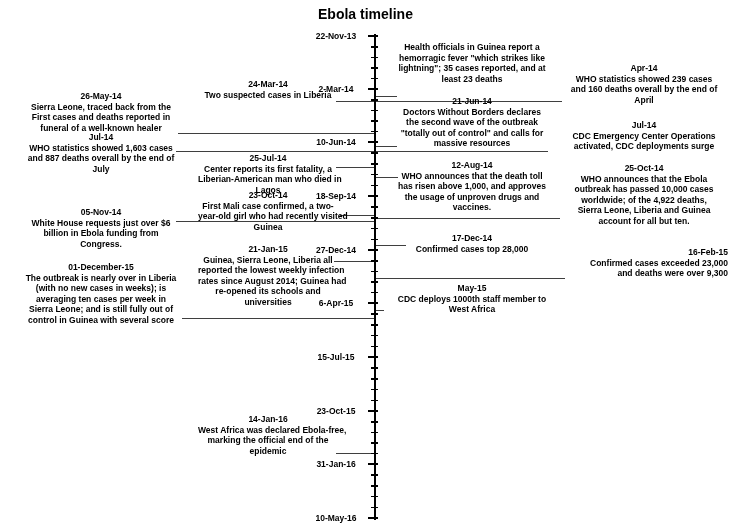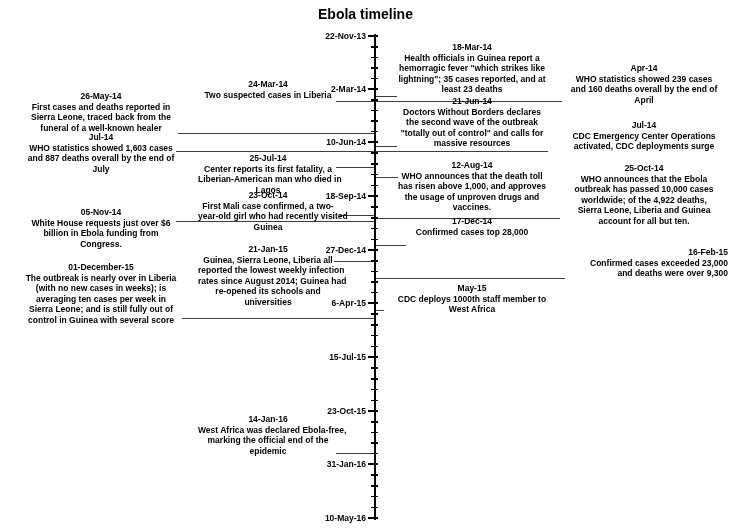--- a/index.html
+++ b/index.html
@@ -4,21 +4,21 @@
 <style>
   html,body{margin:0;padding:0;background:#fff;}
   .canvas{position:relative;width:731px;height:532px;background:#ffffff;overflow:hidden;
           font-family:"Liberation Sans",sans-serif;color:#000;}
   .title{position:absolute;top:6px;left:0;right:0;text-align:center;
          font-size:14px;font-weight:bold;letter-spacing:0px;}
   .axis-line{position:absolute;background:#000;z-index:3;}
   .tick{position:absolute;background:#000;z-index:3;height:1.5px;}
   .tick.major{width:10px;left:368px;height:2px;}
   .tick.minor{width:7px;left:371px;}
-  .ticklabel{position:absolute;left:306px;width:60px;text-align:right;
+  .ticklabel{position:absolute;left:306px;width:60px;text-align:center;
              font-size:8.5px;font-weight:bold;line-height:10px;z-index:4;}
   .leader{position:absolute;height:1px;background:#3f3f3f;z-index:1;}
   .event{position:absolute;text-align:center;font-size:8.5px;font-weight:bold;
          line-height:10.5px;z-index:2;}
   .edate{white-space:nowrap;}
   .eline{white-space:nowrap;}
 </style>
 </head>
 <body>
 
@@ -98,40 +98,39 @@
       <div class="ticklabel" style="top: 459px;">31-Jan-16</div>
       <div class="tick minor" style="top: 474.3px;"></div>
       <div class="tick minor" style="top: 485.1px;"></div>
       <div class="tick minor" style="top: 495.9px;"></div>
       <div class="tick minor" style="top: 506.7px;"></div>
       <div class="tick major" style="top: 517px;"></div>
       <div class="ticklabel" style="top: 513px;">10-May-16</div>
     </div>
   <div id="event-layer">
       <div class="event" style="left: 396px; width: 152px; top: 42px;">
-        <div class="edate">18-Mar-14</div>
         <div class="eline">Health officials in Guinea report a</div>
         <div class="eline">hemorragic fever "which strikes like</div>
         <div class="eline">lightning"; 35 cases reported, and at</div>
         <div class="eline">least 23 deaths</div>
       </div>
       <div class="event" style="left: 198px; width: 140px; top: 79px;">
         <div class="edate">24-Mar-14</div>
         <div class="eline">Two suspected cases in Liberia</div>
       </div>
       <div class="event" style="left: 560px; width: 168px; top: 63px;">
         <div class="edate">Apr-14</div>
         <div class="eline">WHO statistics showed 239 cases</div>
         <div class="eline">and 160 deaths overall by the end of</div>
         <div class="eline">April</div>
       </div>
       <div class="event" style="left: 19px; width: 164px; top: 91px;">
         <div class="edate">26-May-14</div>
+        <div class="eline">Sierra Leone, traced back from the</div>
         <div class="eline">First cases and deaths reported in</div>
-        <div class="eline">Sierra Leone, traced back from the</div>
         <div class="eline">funeral of a well-known healer</div>
       </div>
       <div class="event" style="left: 396px; width: 152px; top: 96px;">
         <div class="edate">21-Jun-14</div>
         <div class="eline">Doctors Without Borders declares</div>
         <div class="eline">the second wave of the outbreak</div>
         <div class="eline">"totally out of control" and calls for</div>
         <div class="eline">massive resources</div>
       </div>
       <div class="event" style="left: 19px; width: 164px; top: 132px;">
@@ -171,21 +170,21 @@
         <div class="eline">worldwide; of the 4,922 deaths,</div>
         <div class="eline">Sierra Leone, Liberia and Guinea</div>
         <div class="eline">account for all but ten.</div>
       </div>
       <div class="event" style="left: 19px; width: 164px; top: 207px;">
         <div class="edate">05-Nov-14</div>
         <div class="eline">White House requests just over $6</div>
         <div class="eline">billion in Ebola funding from</div>
         <div class="eline">Congress.</div>
       </div>
-      <div class="event" style="left: 396px; width: 152px; top: 216px;">
+      <div class="event" style="left: 396px; width: 152px; top: 233px;">
         <div class="edate">17-Dec-14</div>
         <div class="eline">Confirmed cases top 28,000</div>
       </div>
       <div class="event" style="left: 198px; width: 140px; top: 244px;">
         <div class="edate">21-Jan-15</div>
         <div class="eline">Guinea, Sierra Leone, Liberia all</div>
         <div class="eline">reported the lowest weekly infection</div>
         <div class="eline">rates since August 2014; Guinea had</div>
         <div class="eline">re-opened its schools and</div>
         <div class="eline">universities</div>

